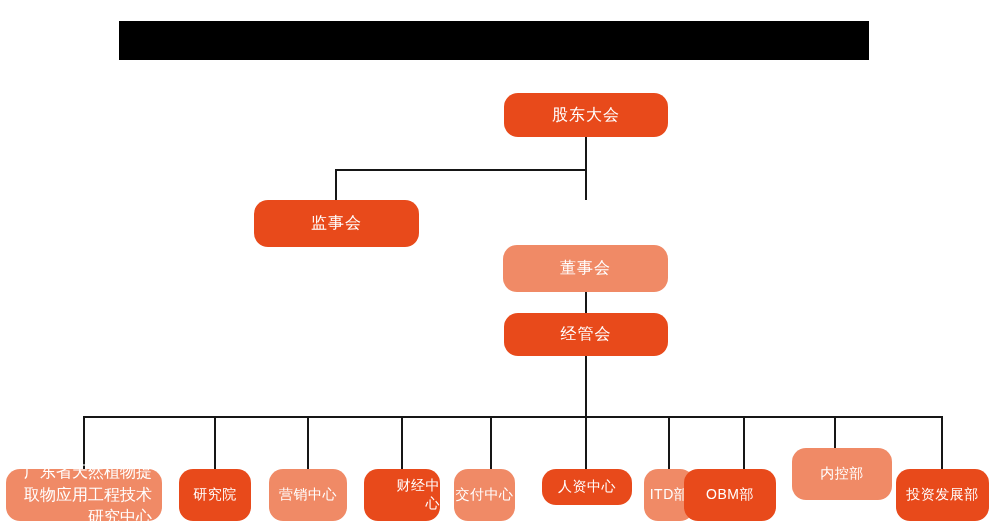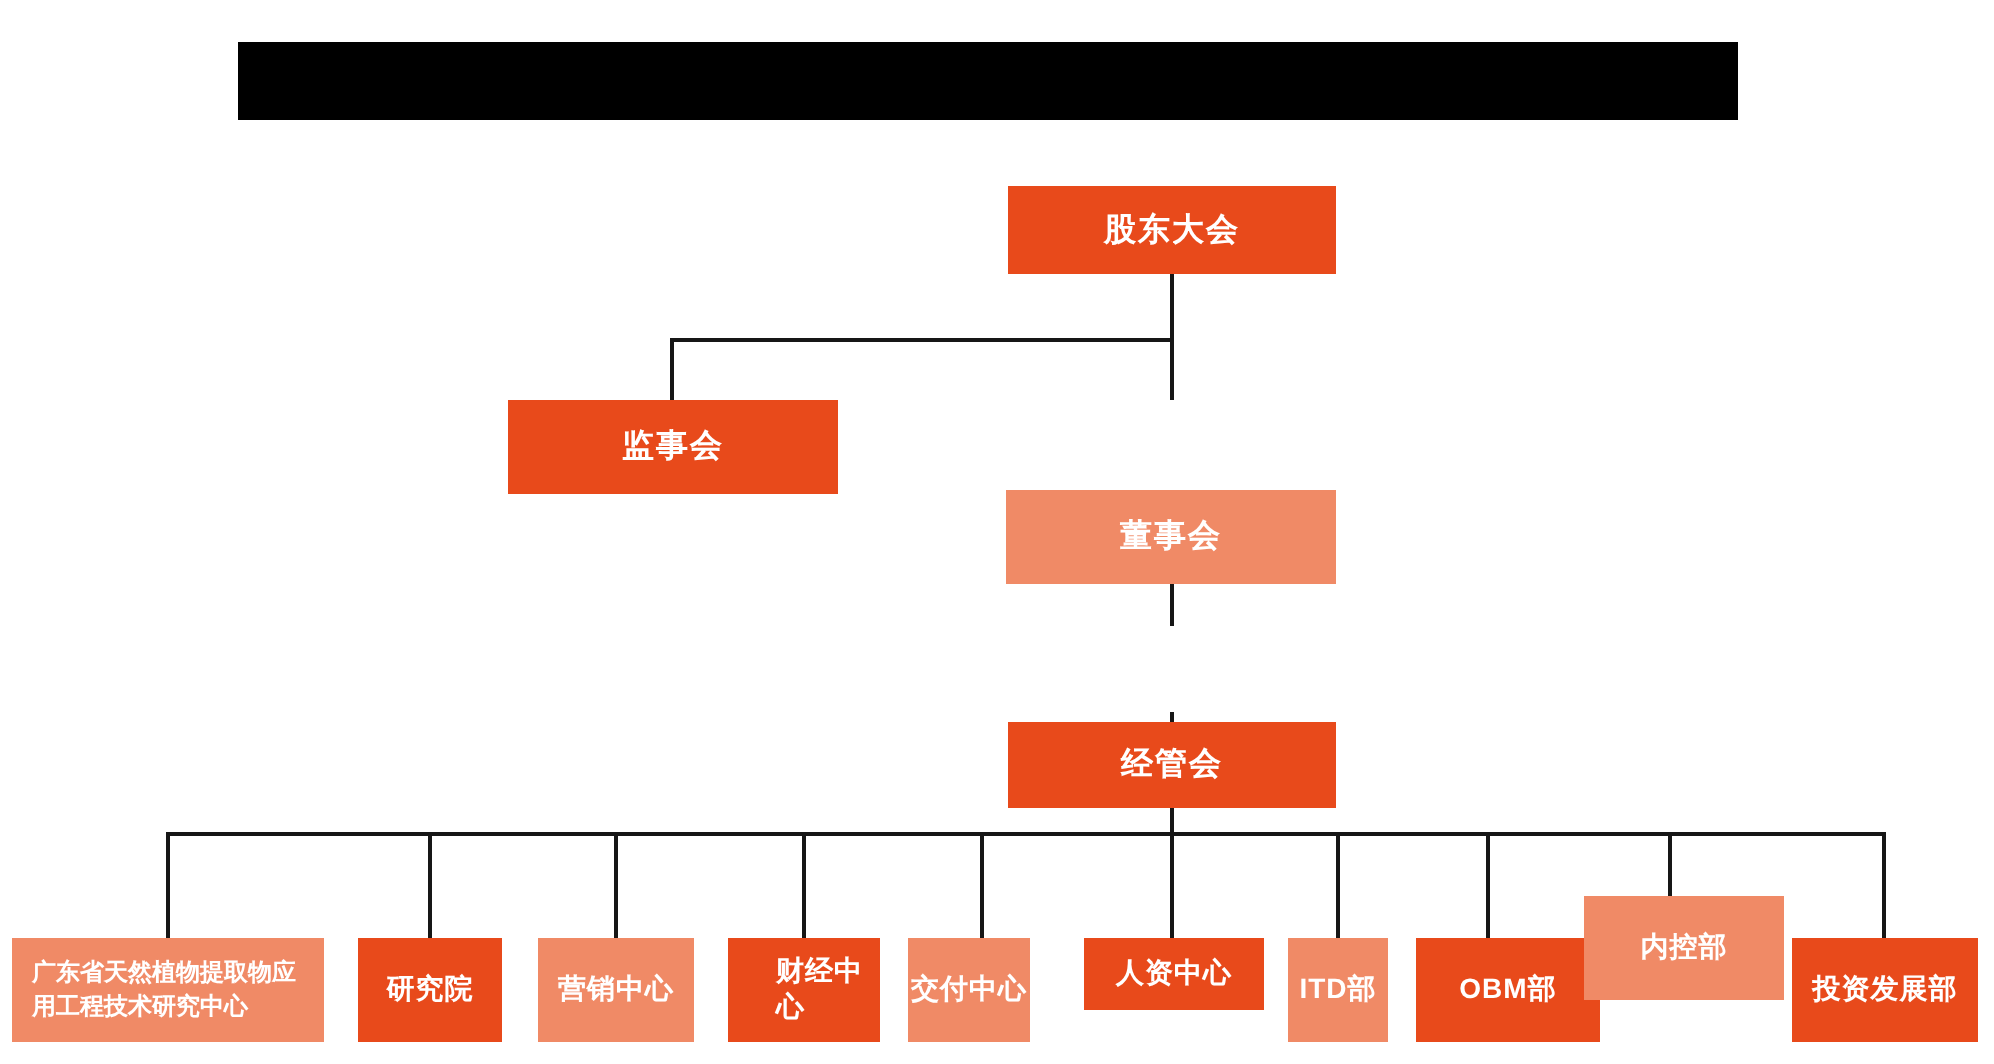--- a/index.html
+++ b/index.html
@@ -26,30 +26,31 @@
   .titlebar {
     position: absolute;
     background: var(--titlebar);
   }
   .node {
     position: absolute;
     box-sizing: border-box;
     display: flex;
     align-items: center;
     justify-content: center;
-    text-align: left;
+    text-align: right;
     color: var(--nodetext);
-    font-weight: bold;
+    font-weight: normal;
+    border-radius: 14px;
   }
   .primary   { background: var(--primary); }
   .secondary { background: var(--secondary); }
   .lv   { font-size: 16px; letter-spacing: 1px; }
   .dept { font-size: 14px; letter-spacing: 0.5px; }
   .dept-small {
-    font-size: 12px;
+    font-size: 16px;
     line-height: 1.4;
     letter-spacing: 0px;
     padding: 0 10px;
   }
   .line {
     position: absolute;
     background: var(--connector);
   }
 </style>
 </head>
@@ -75,26 +76,26 @@
   <div class="line" style="left:668px; top:416px; width:2px; height:53px;"></div>
   <div class="line" style="left:743px; top:416px; width:2px; height:53px;"></div>
   <div class="line" style="left:834px; top:416px; width:2px; height:53px;"></div>
   <div class="line" style="left:941px; top:416px; width:2px; height:53px;"></div>
 
   <div class="node primary lv" style="left:504px; top:93px; width:164px; height:44px;">股东大会</div>
 
   <div class="node primary lv" style="left:254px; top:200px; width:165px; height:47px;">监事会</div>
   <div class="node secondary lv" style="left:503px; top:200px; width:165px; height:47px;margin-top:45px;">董事会</div>
 
-  <div class="node primary lv" style="left:504px; top:313px; width:164px; height:43px;margin-top:48px;">经管会</div>
+  <div class="node primary lv" style="left:504px; top:313px; width:164px; height:43px;">经管会</div>
 
   <div class="node secondary dept dept-small" style="left:6px; top:469px; width:156px; height:52px;">广东省天然植物提取物应用工程技术研究中心</div>
   <div class="node primary dept" style="left:179px; top:469px; width:72px; height:52px;">研究院</div>
   <div class="node secondary dept" style="left:269px; top:469px; width:78px; height:52px;">营销中心</div>
   <div class="node primary dept" style="left:364px; top:469px; width:76px; height:52px;padding-left:24px;">财经中心</div>
   <div class="node secondary dept" style="left:454px; top:469px; width:61px; height:52px;">交付中心</div>
   <div class="node primary dept" style="left:542px; top:469px; width:90px; height:36px;">人资中心</div>
   <div class="node secondary dept" style="left:644px; top:469px; width:50px; height:52px;">ITD部</div>
-  <div class="node primary dept" style="left:708px; top:469px; width:92px; height:52px;">OBM部</div>
+  <div class="node primary dept" style="left:684px; top:469px; width:92px; height:52px;">OBM部</div>
   <div class="node secondary dept" style="left:792px; top:448px; width:100px; height:52px;">内控部</div>
   <div class="node primary dept" style="left:896px; top:469px; width:93px; height:52px;">投资发展部</div>
 
 </div>
 
 </body></html>

